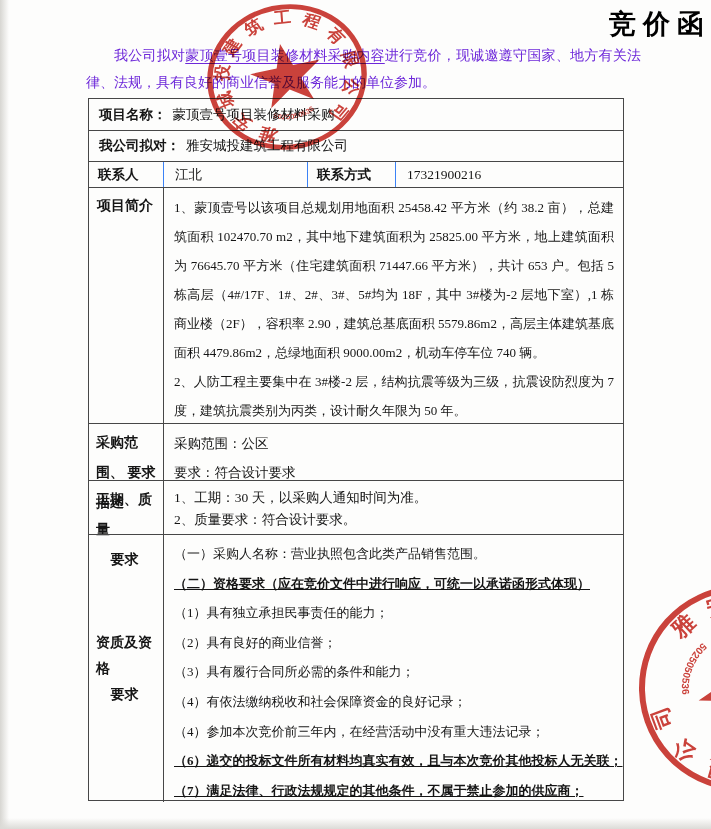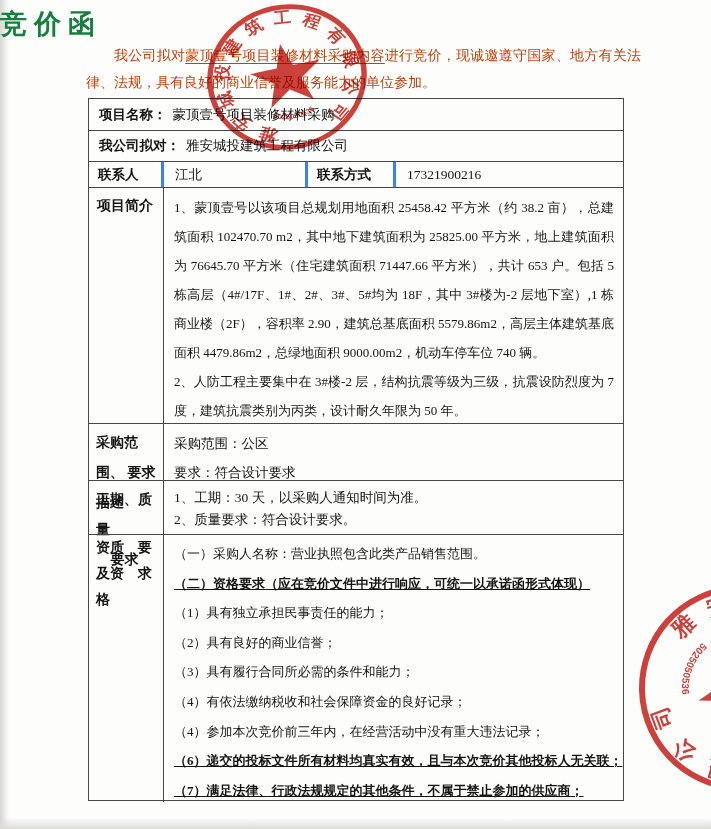--- a/index.html
+++ b/index.html
@@ -16,27 +16,27 @@
   .edge-left {
     position:absolute; left:0; top:0; width:9px; height:100%;
     background:linear-gradient(to right,#d7d6d2,rgba(255,255,255,0));
   }
   .edge-bottom {
     position:absolute; left:0; bottom:0; width:100%; height:11px;
     background:linear-gradient(to top,#dcdbd7,rgba(255,255,255,0));
   }
   .title {
     position:absolute; top:6px; left:0; width:100%;
-    text-align:left; font-size:27px; font-weight:bold;
-    letter-spacing:7px; color:#15803d;
+    text-align:right; font-size:27px; font-weight:bold;
+    letter-spacing:7px; color:#000000;
   }
   .intro {
     position:absolute; left:86px; top:42px; width:555px;
     font-size:14px; line-height:27px; text-align:justify;
-    text-indent:2em; color:#c2410c;
+    text-indent:2em; color:#6d28d9;
   }
   .intro .u { text-decoration:underline; text-underline-offset:3px; }
 
   .doc-table {
     position:absolute; left:88px; top:98px; width:536px; height:703px;
     border:1px solid #474747;
     padding-left:28px;
   }
   .row { position:absolute; left:0; right:0; }
   .bt  { border-top:1px solid #474747; }
@@ -46,34 +46,34 @@
   .r4 { top:88px; height:236px; }
   .r5 { top:324px; height:57px; }
   .r6 { top:381px; height:54px; }
   .r7 { top:435px; height:268px; }
 
   .inline-row { display:flex; align-items:center; padding-left:10px; font-size:13.5px; }
   .lbl { font-weight:bold; }
   .val { margin-left:6px; }
 
   .cell { position:absolute; top:0; bottom:0; }
-  .br { border-right:3px solid #3b82f6;text-align:right; }
+  .br { border-right:1px solid #3b82f6;text-align:right; }
   .c-contact-l { left:0; width:75px; display:flex; align-items:center; padding-left:9px; font-size:13.5px; font-weight:bold; }
   .c-contact-v { left:75px; width:144px; display:flex; align-items:center; padding-left:11px; font-size:13.5px; }
   .c-method-l  { left:219px; width:88px; display:flex; align-items:center; padding-left:9px; font-size:13.5px; font-weight:bold; }
   .c-method-v  { left:307px; right:0; display:flex; align-items:center; padding-left:11px; font-size:13.5px; }
 
   .lblcol { position:absolute; left:0; top:0; bottom:0; width:75px; border-right:1px solid #474747;
             font-size:14px; font-weight:bold; }
   .contcol { position:absolute; left:75px; right:0; top:0; bottom:0; }
 
   .lbl-top { padding:9px 0 0 8px; }
   .lbl-two { padding:4px 0 0 7px; line-height:30px; }
   .lbl-two .l2c { display:block; text-align:center; padding-right:10px; }
-  .lbl-mid { display:flex; flex-direction:row; justify-content:center; padding-left:7px; line-height:26px; }
+  .lbl-mid { display:flex; flex-direction:column; justify-content:center; padding-left:7px; line-height:26px; }
   .lbl-mid .l2c { display:block; text-align:center; padding-right:10px; }
 
   .overview-body { padding:5px 9px 0 10px; font-size:13px; line-height:29px; text-align:justify; }
   .overview-body p { margin:0; }
 
   .scope-body { padding:5px 0 0 10px; font-size:13.5px; line-height:29px; }
   .scope-body div { white-space:nowrap; }
 
   .sched-body { padding:6px 0 0 10px; font-size:13.5px; line-height:22px; }
 

